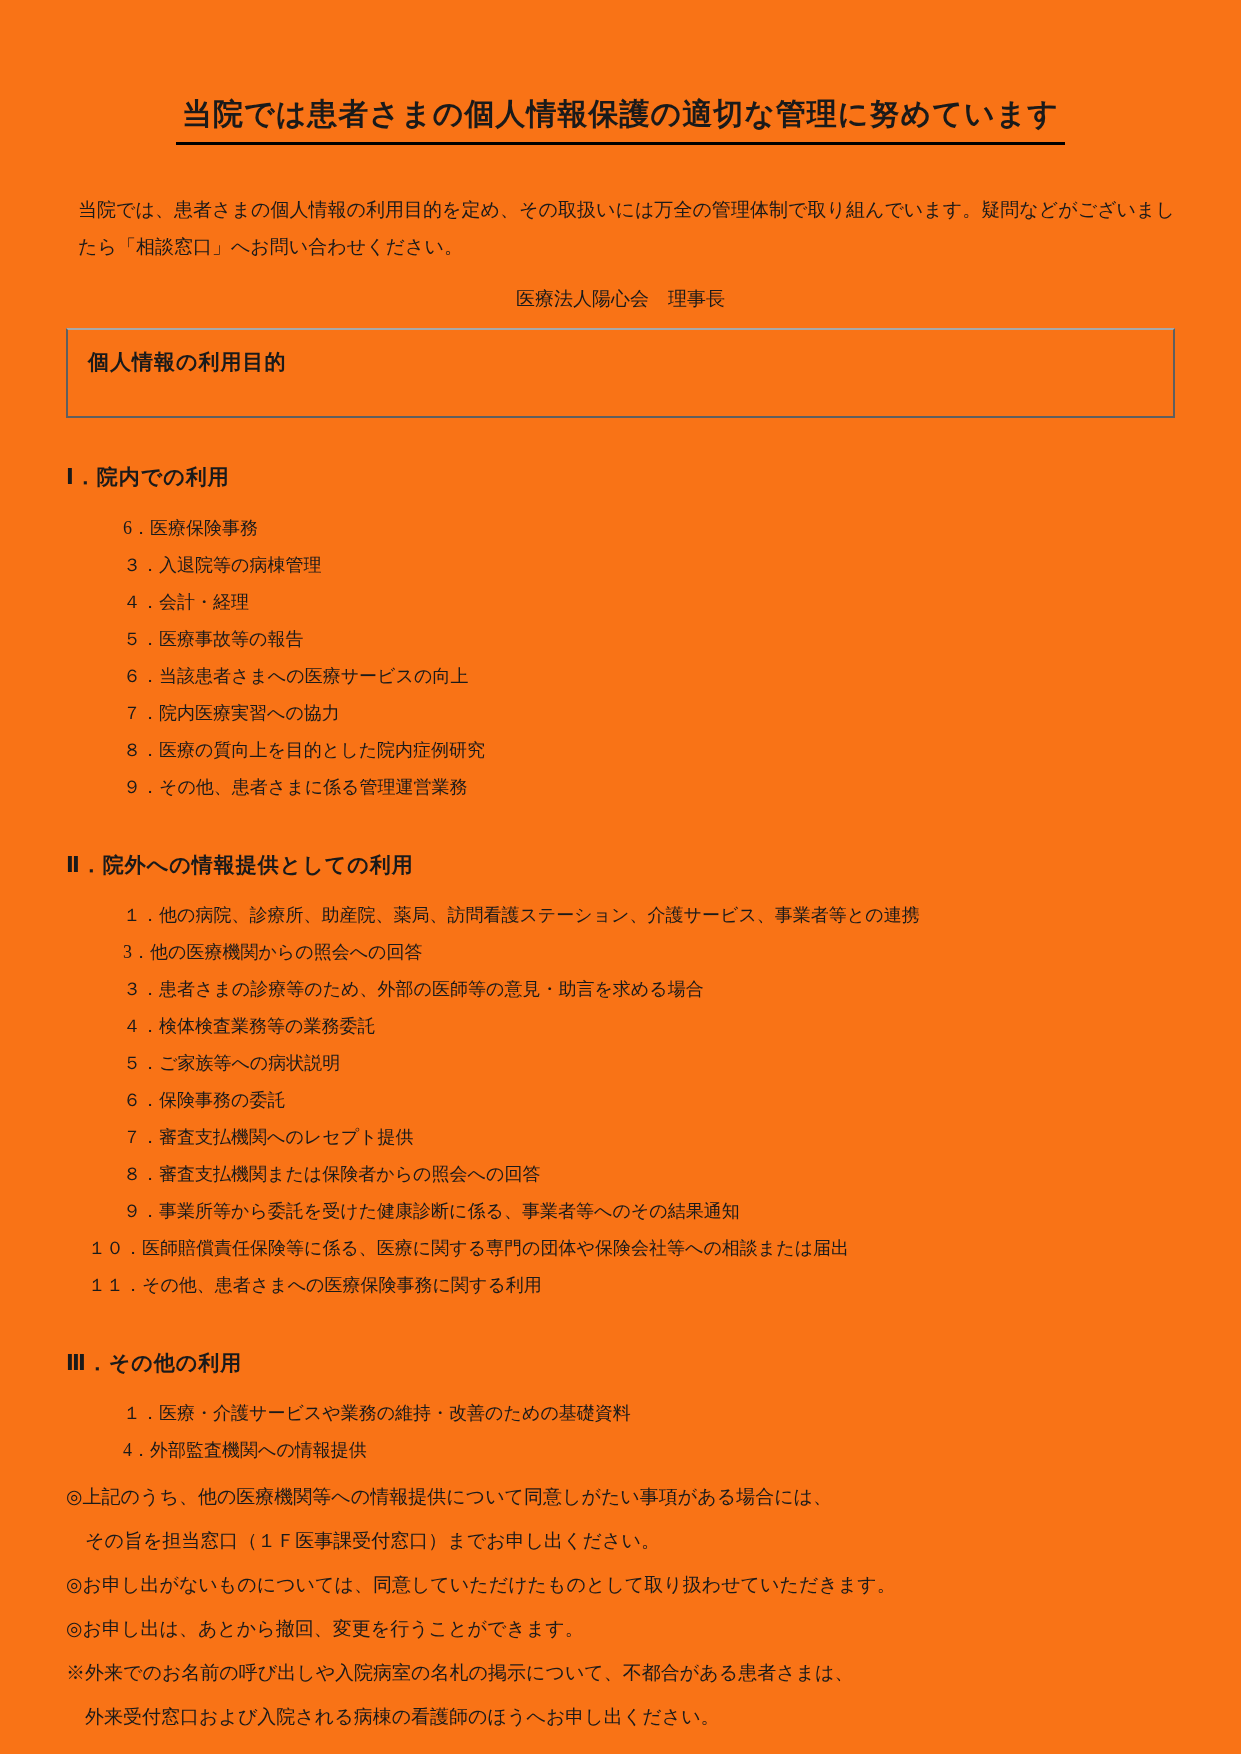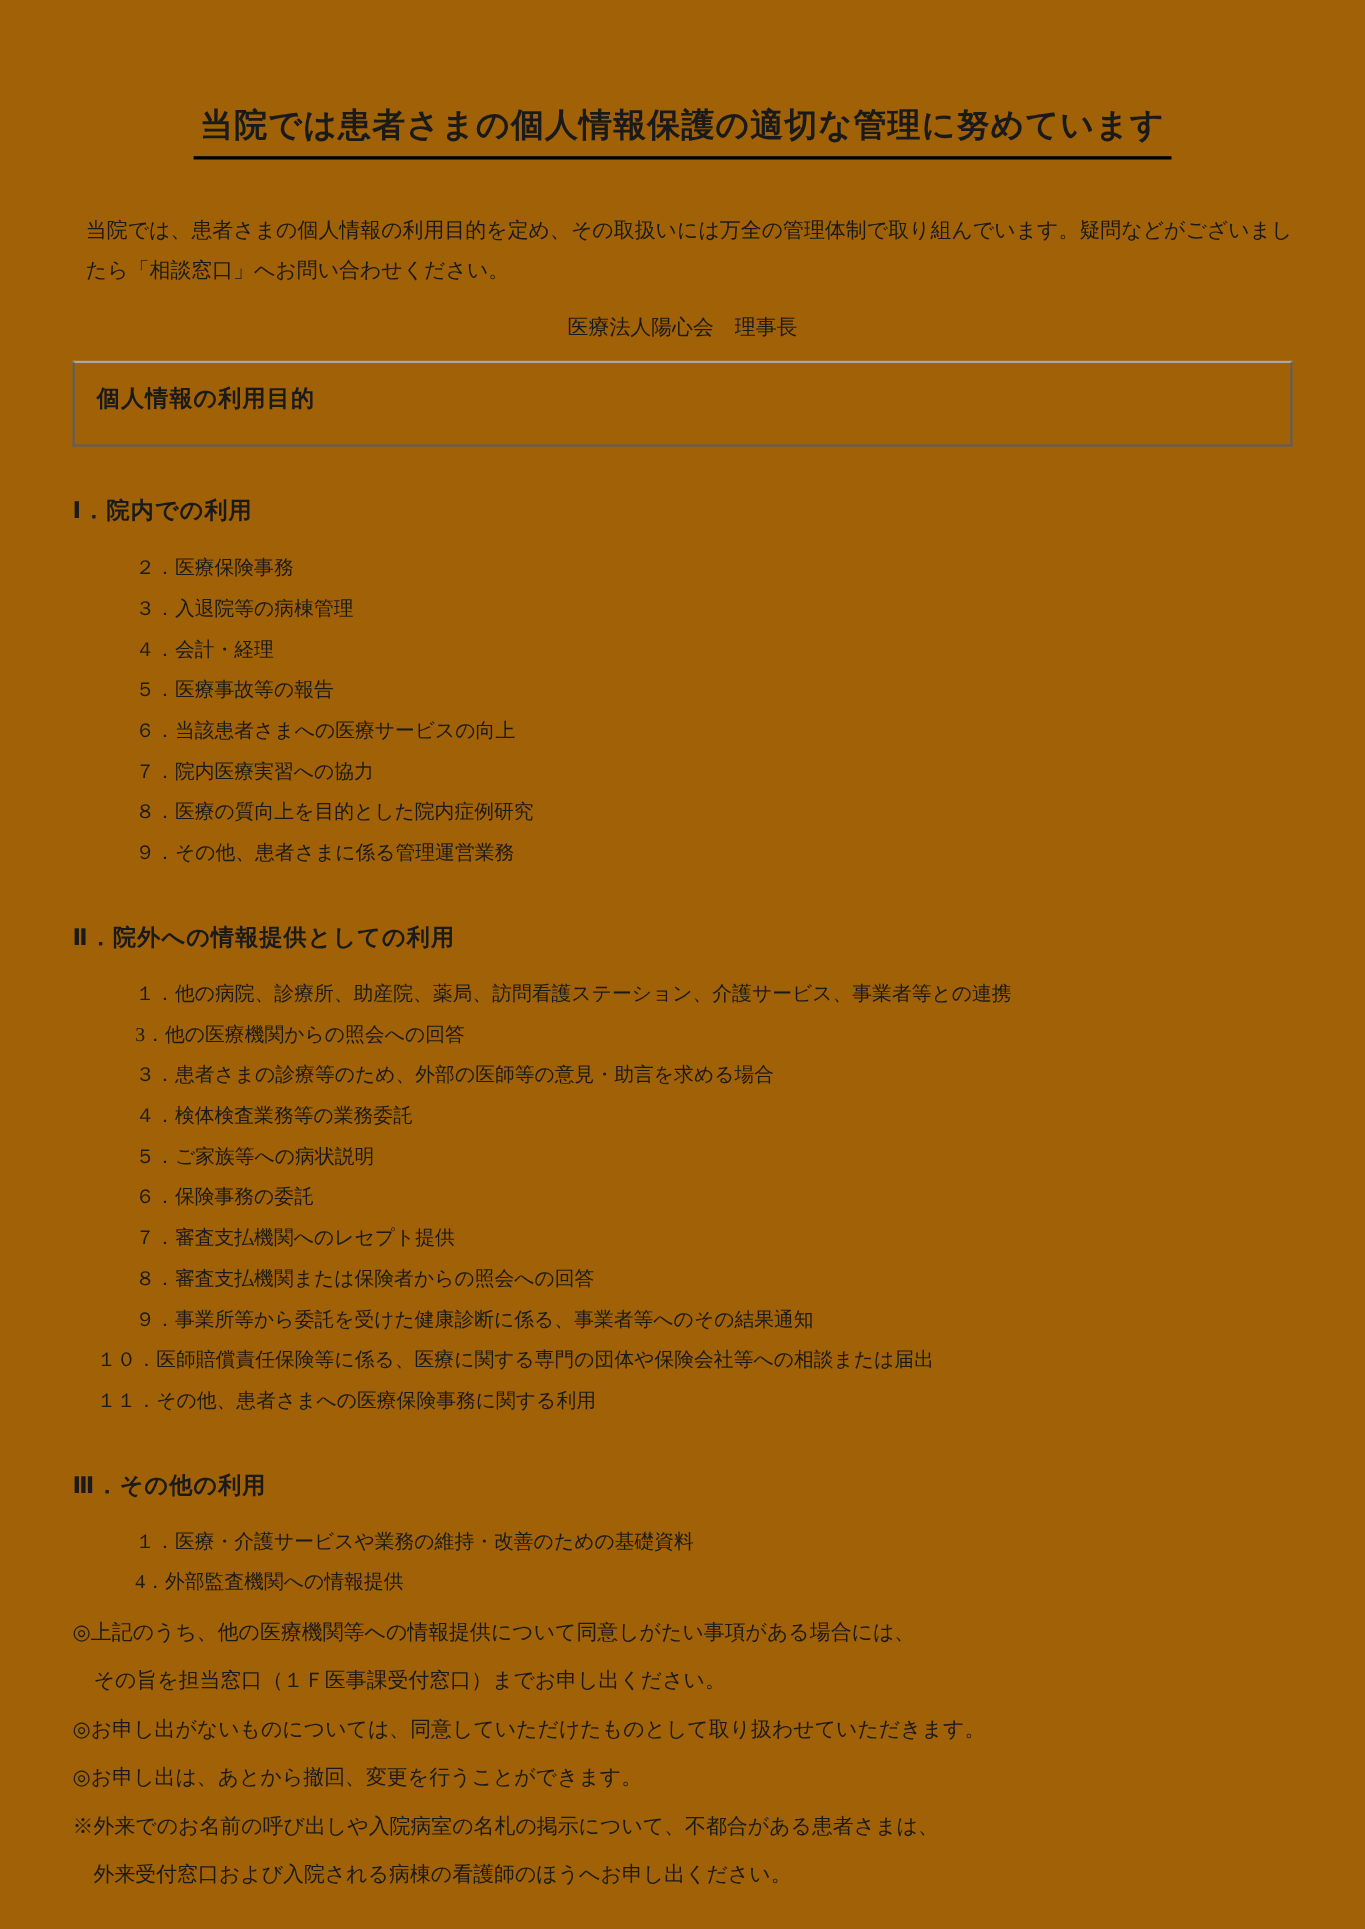--- a/index.html
+++ b/index.html
@@ -12,21 +12,21 @@
     height: 1754px;
     overflow: hidden;
     color: #1a1a1a;
     font-family: "Liberation Serif", "DejaVu Serif", serif;
   }
   .page {
     box-sizing: border-box;
     width: 1241px;
     height: 1754px;
     padding: 74px 66px 0 66px;
-    background: #a16207;
+    background: #f97316;
   }
   .title-wrap {
     text-align: center;
   }
   .doc-title {
     display: inline-block;
     font-family: "Liberation Serif", "DejaVu Serif", serif;
     font-weight: bold;
     font-size: 30px;
     letter-spacing: 1px;
@@ -43,21 +43,21 @@
   }
   .signature {
     margin-top: 8px;
     font-size: 19px;
     line-height: 30px;
     text-align: center;
   }
   .purpose-box {
     box-sizing: border-box;
     margin-top: 14px;
-    height: 78px;
+    height: 90px;
     border: 2px solid #5f5f5f;
     border-top-color: #a8a8a8;
     padding: 18px 10px 0 20px;
   }
   .purpose-box-title {
     font-family: "Liberation Sans", "DejaVu Sans", sans-serif;
     font-weight: bold;
     font-size: 21px;
     letter-spacing: 1px;
   }
@@ -102,21 +102,21 @@
   <p class="intro">当院では、患者さまの個人情報の利用目的を定め、その取扱いには万全の管理体制で取り組んでいます。疑問などがございましたら「相談窓口」へお問い合わせください。</p>
 
   <div class="signature">医療法人陽心会　理事長</div>
 
   <div class="purpose-box">
     <div class="purpose-box-title">個人情報の利用目的</div>
   </div>
 
   <h2 class="sec-heading">Ⅰ．院内での利用</h2>
   <div class="items">
-    <div class="item">２．医療保険事務</div>
+    <div class="item">6．医療保険事務</div>
     <div class="item">３．入退院等の病棟管理</div>
     <div class="item">４．会計・経理</div>
     <div class="item">５．医療事故等の報告</div>
     <div class="item">６．当該患者さまへの医療サービスの向上</div>
     <div class="item">７．院内医療実習への協力</div>
     <div class="item">８．医療の質向上を目的とした院内症例研究</div>
     <div class="item">９．その他、患者さまに係る管理運営業務</div>
   </div>
 
   <h2 class="sec-heading">Ⅱ．院外への情報提供としての利用</h2>

